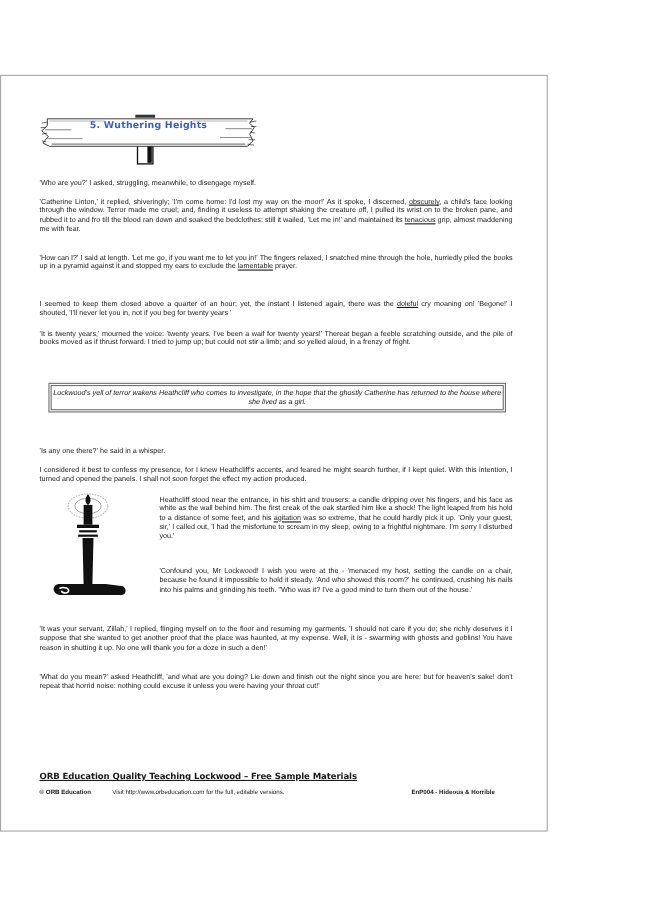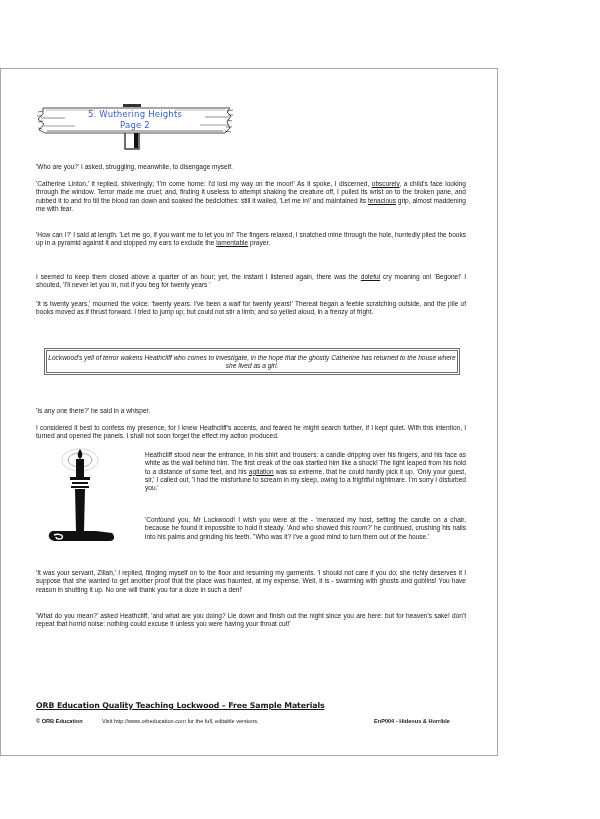--- a/index.html
+++ b/index.html
@@ -1,19 +1,19 @@
 <!DOCTYPE html>
 <html><head>
   <meta charset="utf-8">
   <style>
     html, body { margin: 0; padding: 0; background: #ffffff; }
     body { width: 600px; height: 819px; position: relative; overflow: hidden; font-family: "Liberation Sans", sans-serif; color: #1a1a1a; }
     .page { position: absolute; left: 0; top: 68px; width: 498px; height: 688px; border: 1px solid #a6a6a6; border-left: 1px solid #a6a6a6; box-sizing: border-box; background: #fff; }
     .sign { position: absolute; left: 35px; top: 104px; width: 200px; height: 46px; }
-    .sign-title { position: absolute; left: 0; width: 200px; text-align: center; color: #3b5fc9; font-family: "DejaVu Sans", sans-serif; font-size: 8.5px; font-weight: normal; letter-spacing: 0.2px; }
+    .sign-title { position: absolute; left: 0; width: 200px; text-align: center; color: #3b5fc9; font-family: "DejaVu Sans", sans-serif; font-size: 8.5px; font-weight: bold; letter-spacing: 0.2px; }
     .sign-title.l1 { top: 5px; }
     .sign-title.l2 { top: 16px; }
     .p { position: absolute; left: 36px; width: 430px; font-size: 6.55px; line-height: 8.3px; text-align: justify; margin: 0; }
     .p.narrow { left: 145px; width: 321px; }
     .u { text-decoration: underline; }
     .callout { position: absolute; left: 44px; top: 348px; width: 416px; height: 27px; border: 3px double #6f6f6f; box-sizing: border-box; font-size: 6.55px; line-height: 8.3px; font-style: italic; text-align: center; padding-top: 3px; }
     .candle { position: absolute; left: 40px; top: 447px; width: 95px; height: 100px; }
     .footer-title { position: absolute; left: 36px; top: 701px; font-family: "DejaVu Sans", sans-serif; font-size: 7.8px; font-weight: bold; text-decoration: underline; color: #1a1a1a; letter-spacing: -0.1px; }
     .footer-copy { position: absolute; left: 36px; top: 718px; font-size: 5.6px; font-weight: bold; }
     .footer-visit { position: absolute; left: 102px; top: 718px; font-size: 5.6px; }
@@ -36,21 +36,20 @@
     <line x1="140" y1="6" x2="190" y2="6" stroke="#777" stroke-width="0.5"></line>
     <line x1="6" y1="14" x2="30" y2="14" stroke="#444" stroke-width="0.6"></line>
     <line x1="170" y1="13" x2="194" y2="13" stroke="#444" stroke-width="0.6"></line>
     <line x1="8" y1="22" x2="40" y2="22" stroke="#555" stroke-width="0.6"></line>
     <line x1="165" y1="21" x2="193" y2="21" stroke="#555" stroke-width="0.6"></line>
     <line x1="12" y1="27" x2="188" y2="27" stroke="#333" stroke-width="0.7"></line>
     <path d="M3 8 L8 7 M2 12 L7 12 M3 18 L8 17 M3 24 L7 25" stroke="#222" stroke-width="0.6"></path>
     <path d="M192 7 L198 6 M193 11 L198 11 M192 16 L197 17 M191 23 L197 23 M190 27 L196 28" stroke="#222" stroke-width="0.6"></path>
   </svg>
   <div class="sign-title l1">5. Wuthering Heights</div>
-  <div class="sign-title l2">Page 2</div>
 </div>
 
 <p class="p" style="top:163px;">'Who are you?' I asked, struggling, meanwhile, to disengage myself.</p>
 
 <p class="p" style="top:180px;"><span>'Catherine Linton,' it replied, shiveringly; 'I'm come home: I'd lost my way on the moor!' As it spoke, I discerned, </span><span class="u">obscurely</span><span>, a child's face looking through the window. Terror made me cruel; and, finding it useless to attempt shaking the creature off, I pulled its wrist on to the broken pane, and rubbed it to and fro till the blood ran down and soaked the bedclothes: still it wailed, 'Let me in!' and maintained its </span><span class="u">tenacious</span><span> grip, almost maddening me with fear.</span></p>
 
 <p class="p" style="top:231px;"><span>'How can I?' I said at length. 'Let me go, if you want me to let you in!' The fingers relaxed, I snatched mine through the hole, hurriedly piled the books up in a pyramid against it and stopped my ears to exclude the </span><span class="u">lamentable</span><span> prayer.</span></p>
 
 <p class="p" style="top:273px;"><span>I seemed to keep them closed above a quarter of an hour; yet, the instant I listened again, there was the </span><span class="u">doleful</span><span> cry moaning on! 'Begone!' I shouted, 'I'll never let you in, not if you beg for twenty years '</span></p>
 

